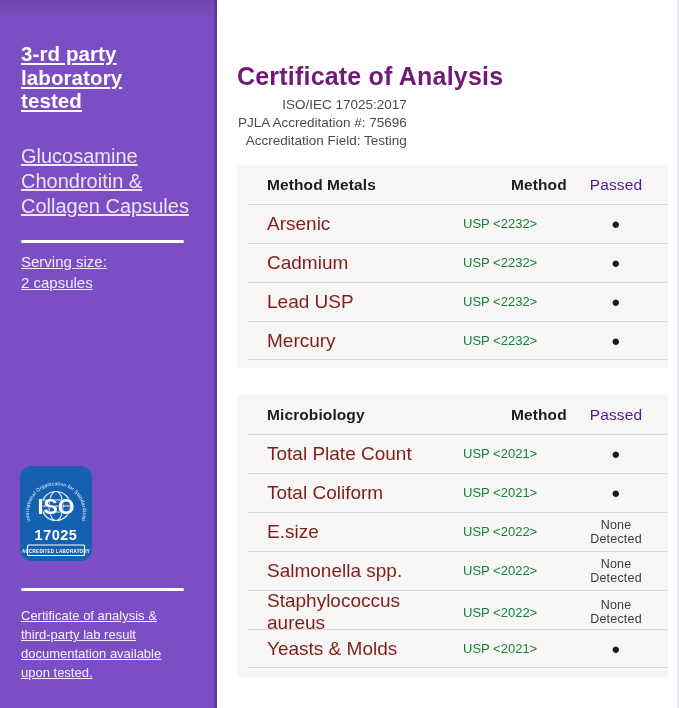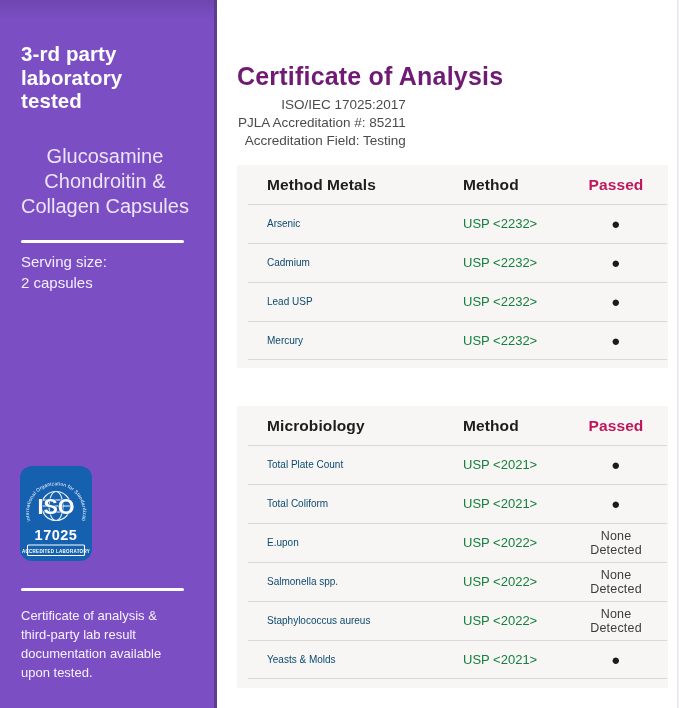--- a/index.html
+++ b/index.html
@@ -13,24 +13,24 @@
   .stage { position:absolute; inset:0; width:679px; height:708px; background:#fff; }
   .edge-line { position:absolute; right:0; top:0; width:2px; height:708px; background:#eceaee; }
 
   
   .sidebar {
     position:absolute; left:0; top:0; width:217px; height:708px;
     background:linear-gradient(180deg, rgba(0,0,0,0.10) 0px, rgba(0,0,0,0) 20px), #7b4ec3;
     border-right:3px solid #5d3c94;
     color:#fff;
   }
-  .sidebar .block { position:absolute; left:21px; }
+  .sidebar .block { position:absolute; left:21px;text-decoration:underline; }
   .headline { top:42px; font-weight:bold; font-size:20.5px; line-height:23.5px; color:#ffffff; letter-spacing:0.1px; }
   .headline span { display:block; }
-  .product { top:144px; font-size:20px; line-height:25px; color:#ece4f8;text-align:center; }
+  .product { top:144px; font-size:20px; line-height:25px; color:#ece4f8; }
   .product span { display:block; }
   .divider { position:absolute; left:21px; width:163px; height:3px; background:#ffffff; border-radius:2px; }
   .divider.d1 { top:240px; }
   .divider.d2 { top:588px; }
   .serving { top:251px; font-size:15px; line-height:21px; color:#f4eefc; }
   .serving span { display:block; }
   .note { top:606px; font-size:13px; line-height:19px; color:#f7f2fd; }
   .note span { display:block; }
   .badge-wrap { position:absolute; left:20px; top:466px; width:72px; height:95px; }
 
@@ -38,41 +38,41 @@
   .main { position:absolute; left:237px; top:0; width:431px; height:708px; }
   .title { position:absolute; left:0; top:43px; font-size:25px; color:#701a75; font-weight:700; letter-spacing:0.2px;margin-top:19px; }
   .accr { position:absolute; left:1px; top:96px; font-size:13.5px; line-height:18px; color:#4b4b4b; }
   .accr span { display:block;text-align:right; }
 
   .panel {
     position:absolute; left:0; width:431px;
     background:#f7f6f5;
   }
   .panel.p1 { top:165px; height:203px; }
-  .panel.p2 { top:406px; height:282px; }
+  .panel.p2 { top:395px; height:282px; }
 
   .trow {
     display:grid;
     grid-template-columns:196px 112px 1fr;
     align-items:center;
     height:39px;
     padding-left:30px; padding-right:11px;
     position:relative;
   }
   .drow::before {
     content:""; position:absolute; left:11px; right:1px; top:0; height:1px; background:#d9d8d7;
   }
   .bottom-line { position:absolute; left:11px; right:1px; height:1px; background:#d9d8d7; }
   .p1 .bottom-line { bottom:8px; }
   .p2 .bottom-line { bottom:9px; }
 
   .c-cat   { font-weight:bold; font-size:15.5px; color:#1d1d1d; letter-spacing:0.1px; }
-  .c-mhead { font-weight:bold; font-size:15.5px; color:#1d1d1d; letter-spacing:0.1px; }
-  .c-phead { font-weight:bold; font-size:15.5px; color:#be185d; text-align:center; letter-spacing:0.1px; }
-  .c-name   { font-size:10px; color:#0c4a6e; }
+  .c-mhead { font-weight:bold; font-size:15.5px; color:#1d1d1d; letter-spacing:0.1px;margin-left:48px; }
+  .c-phead { font-weight:normal; font-size:15.5px; color:#4c1d95; text-align:center; letter-spacing:0.1px; }
+  .c-name   { font-size:19px; color:#7f1d1d; }
   .c-method { font-size:13px; color:#15803d; }
   .c-passed { font-size:12.5px; color:#3c3c3c; text-align:center; letter-spacing:0.2px; }
   .c-passed.dot { font-size:15px; color:#1b1b1b; line-height:1; }
 
   
   .badge-wrap svg { display:block; }
 </style>
 </head>
 <body>
 
@@ -131,21 +131,21 @@
       <span>upon tested.</span>
     </div>
   </div>
 
   <div class="main">
 
     <div class="title">Certificate of Analysis</div>
 
     <div class="accr">
       <span>ISO/IEC 17025:2017</span>
-      <span>PJLA Accreditation #: 85211</span>
+      <span>PJLA Accreditation #: 75696</span>
       <span>Accreditation Field: Testing</span>
     </div>
 
     <div class="panel p1">
       <div class="trow">
         <span class="c-cat">Method Metals</span>
         <span class="c-mhead">Method</span>
         <span class="c-phead">Passed</span>
       </div>
       <div class="trow drow">
@@ -181,21 +181,21 @@
         <span class="c-name">Total Plate Count</span>
         <span class="c-method">USP &lt;2021&gt;</span>
         <span class="c-passed dot">●</span>
       </div>
       <div class="trow drow">
         <span class="c-name">Total Coliform</span>
         <span class="c-method">USP &lt;2021&gt;</span>
         <span class="c-passed dot">●</span>
       </div>
       <div class="trow drow">
-        <span class="c-name">E.upon</span>
+        <span class="c-name">E.size</span>
         <span class="c-method">USP &lt;2022&gt;</span>
         <span class="c-passed">None Detected</span>
       </div>
       <div class="trow drow">
         <span class="c-name">Salmonella spp.</span>
         <span class="c-method">USP &lt;2022&gt;</span>
         <span class="c-passed">None Detected</span>
       </div>
       <div class="trow drow">
         <span class="c-name">Staphylococcus aureus</span>

